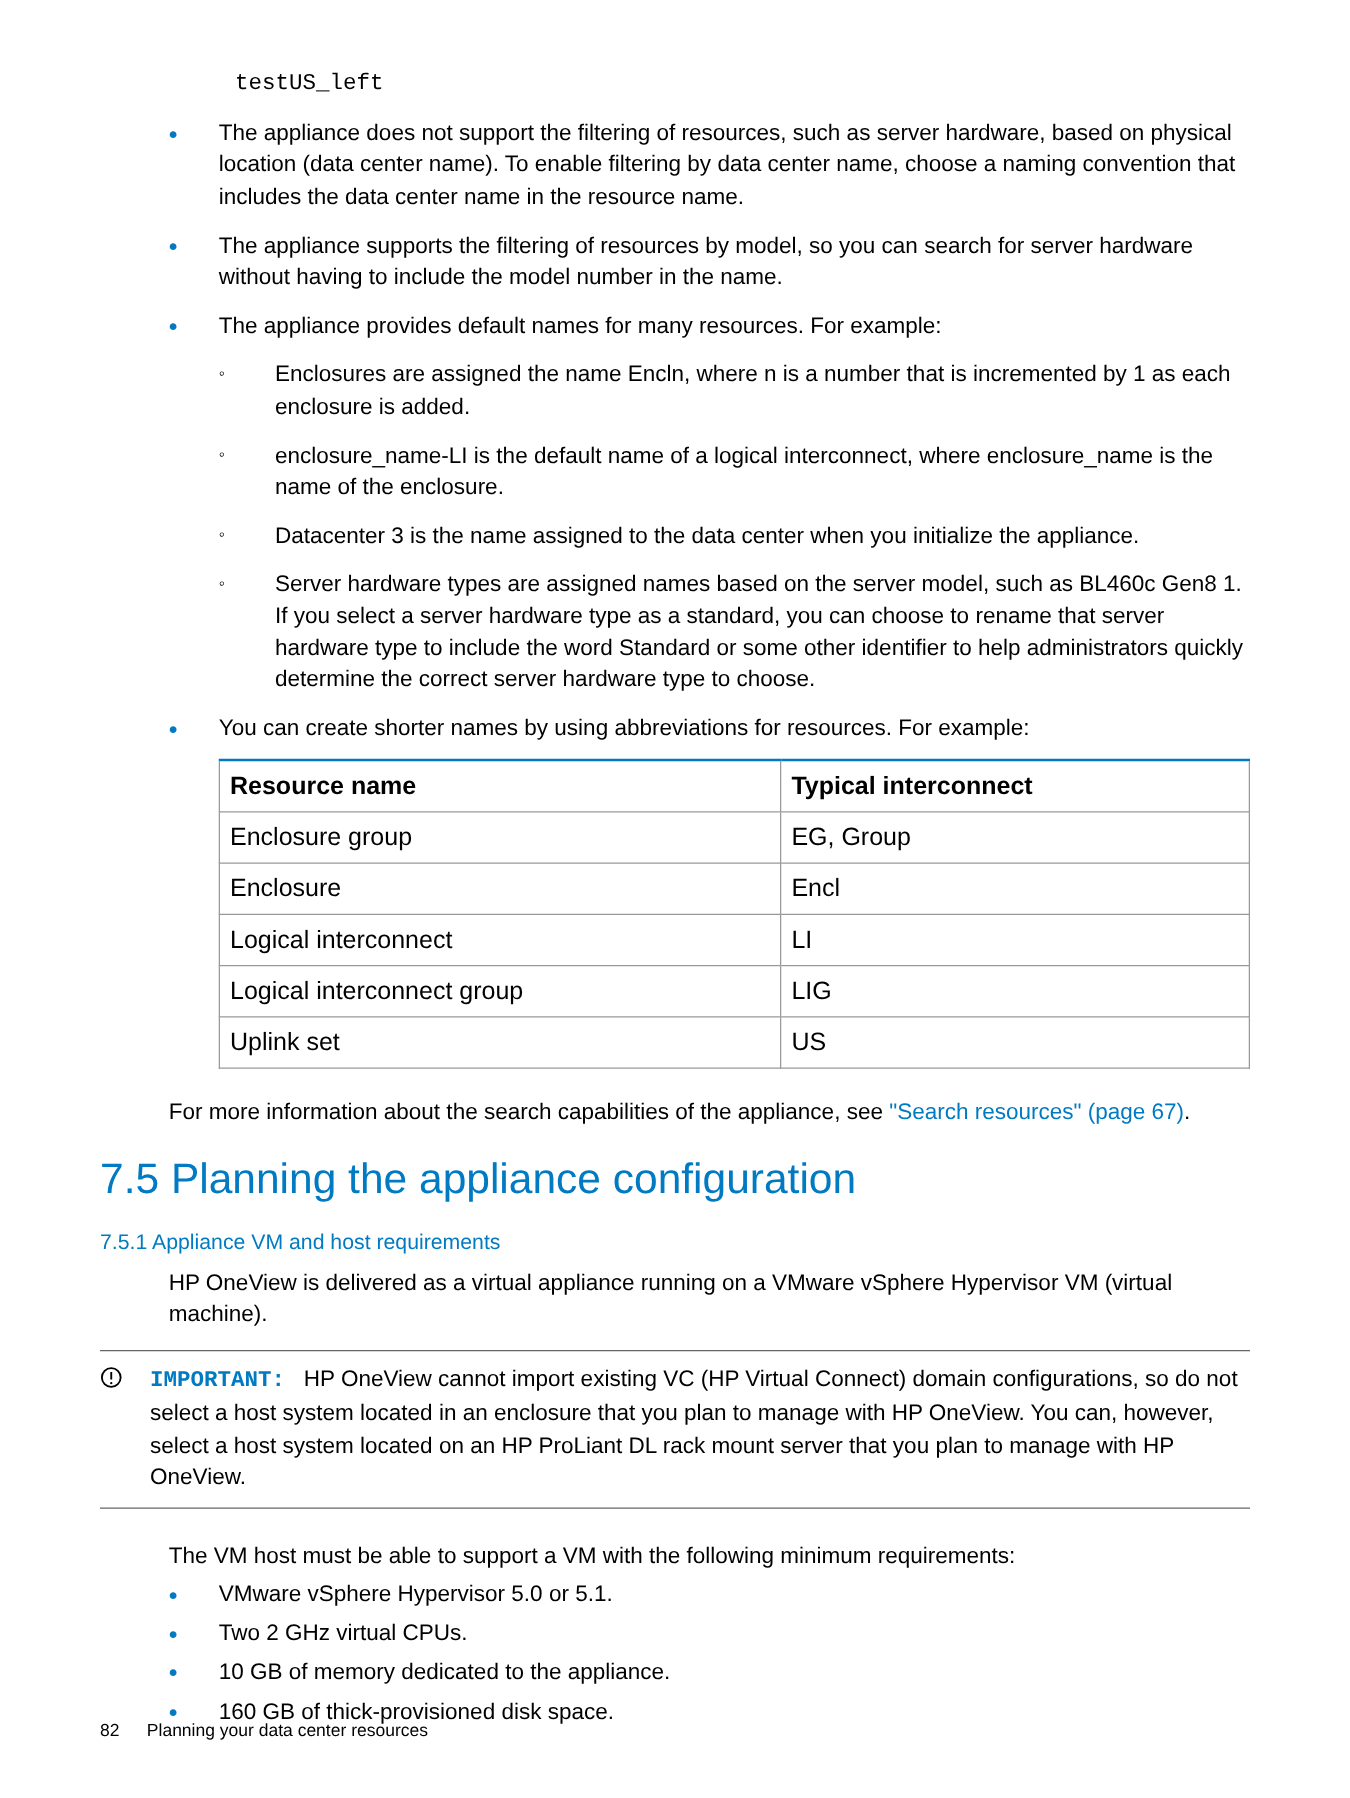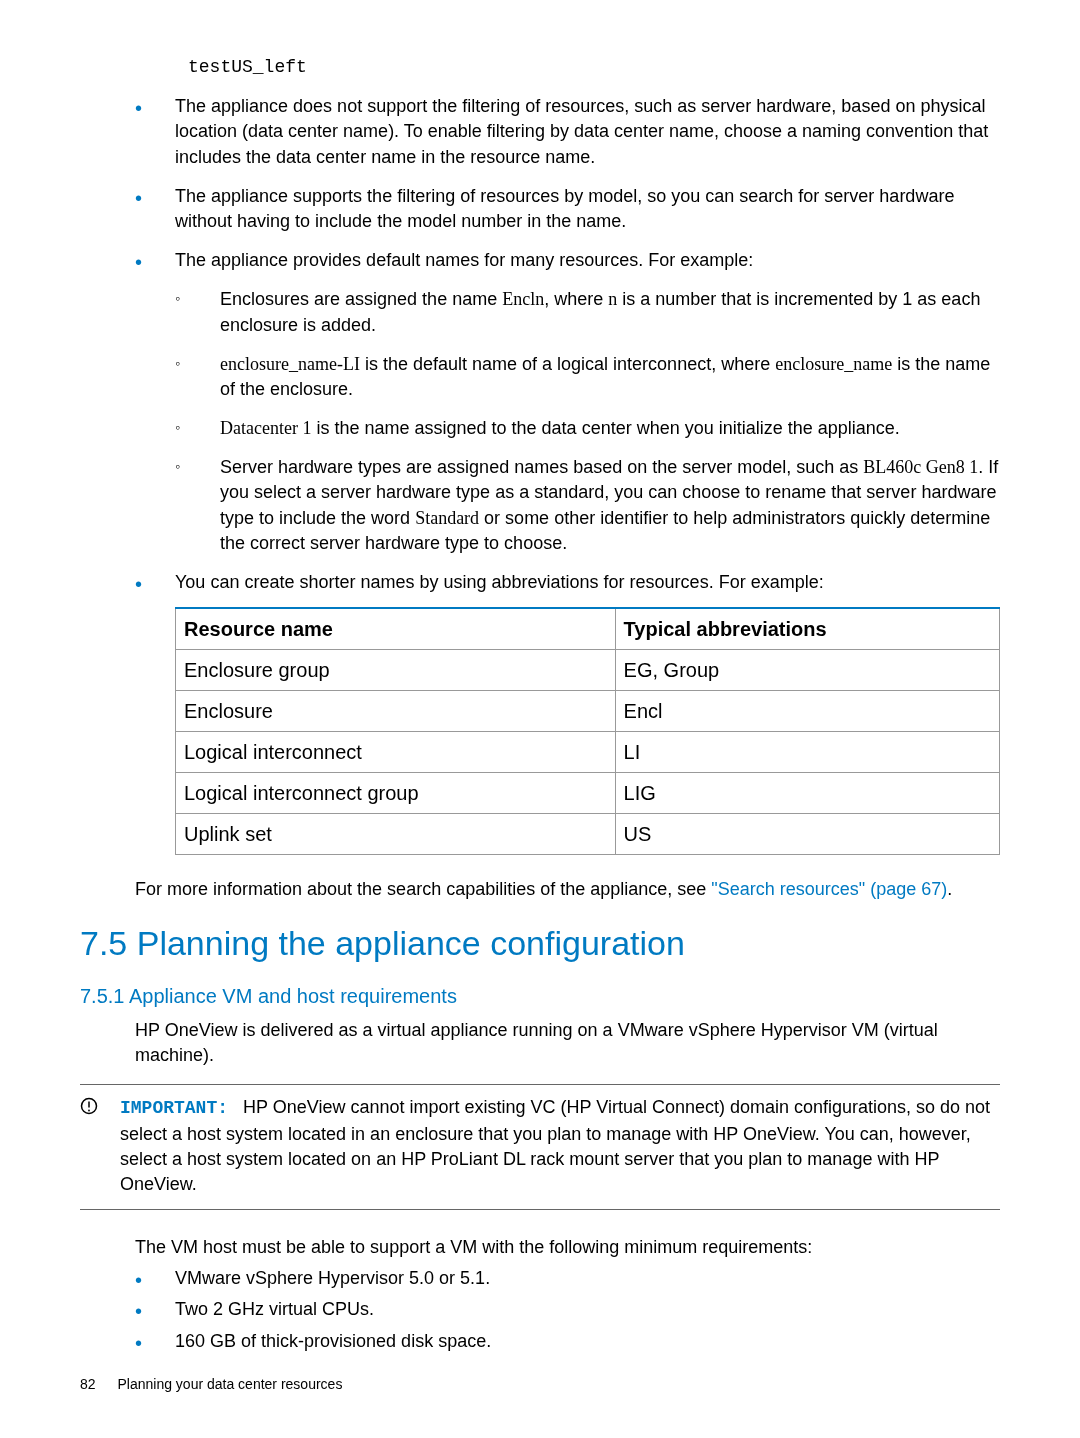--- a/index.html
+++ b/index.html
@@ -5,21 +5,21 @@
   * { box-sizing: border-box; margin: 0; padding: 0; }
   body {
     font-family: "Segoe UI", Arial, Helvetica, sans-serif;
     font-size: 18px;
     line-height: 1.4;
     color: #000;
     background: #fff;
     width: 1080px;
     padding: 55px 80px 40px 80px;
   }
-  .code { font-family: Liberation Serif, serif; }
+  .code { font-family: Liberation Sans, sans-serif; }
   .code-block { font-family: "Courier New", monospace; margin-left: 108px; }
 
   ul.outer { list-style: none; padding-left: 55px; }
   ul.outer > li { position: relative; padding-left: 40px; margin-top: 14px; }
   ul.outer > li::before {
     content: "•"; position: absolute; left: 0; top: 0;
     color: #007ac2; font-size: 20px;
   }
 
   ul.inner { list-style: none; padding-left: 0; margin-top: 10px; }
@@ -56,21 +56,21 @@
 
   p.after-table { margin-left: 55px; margin-top: 22px; }
   a.link { color: #007ac2; text-decoration: none; }
 
   h2.sec75 {
     color: #007ac2; font-weight: normal;
     font-size: 34px; margin-top: 18px;
   }
   h3.sec751 {
     color: #007ac2; font-weight: normal;
-    font-size: 20px; margin-top: 14px;
+    font-size: 17px; margin-top: 14px;
   }
 
   .sec751-body { margin-left: 55px; margin-top: 8px; }
 
   .important-block { margin-top: 16px; border-top: 1px solid #666; border-bottom: 1px solid #666; padding: 10px 0 12px 0; }
   .important-row { display: flex; }
   .important-icon { width: 40px; flex: 0 0 40px; position: relative; }
   .important-icon svg { width: 18px; height: 18px; margin-top: 2px; }
   .important-text { flex: 1; }
   .important-label { font-weight: bold; color: #007ac2; font-family: Liberation Mono, monospace; }
@@ -91,34 +91,34 @@
   <li>
     <span>The appliance provides default names for many resources. For example:</span>
     <ul class="inner">
       <li>
         <span>Enclosures are assigned the name </span><span class="code">Encln</span><span>, where </span><span class="code">n</span><span> is a number that is incremented by 1 as each enclosure is added.</span>
       </li>
       <li>
         <span class="code">enclosure_name-LI</span><span> is the default name of a logical interconnect, where </span><span class="code">enclosure_name</span><span> is the name of the enclosure.</span>
       </li>
       <li>
-        <span class="code">Datacenter 1</span><span> is the name assigned to the data center when you initialize the appliance.</span>
+        <span class="code">Datacenter 3</span><span> is the name assigned to the data center when you initialize the appliance.</span>
       </li>
       <li>
         <span>Server hardware types are assigned names based on the server model, such as </span><span class="code">BL460c Gen8 1</span><span>. If you select a server hardware type as a standard, you can choose to rename that server hardware type to include the word </span><span class="code">Standard</span><span> or some other identifier to help administrators quickly determine the correct server hardware type to choose.</span>
       </li>
     </ul>
   </li>
   <li>
     <span>You can create shorter names by using abbreviations for resources. For example:</span>
     <table class="abbr">
       <thead>
         <tr>
           <th>Resource name</th>
-          <th>Typical abbreviations</th>
+          <th>Typical interconnect</th>
         </tr>
       </thead>
       <tbody>
         <tr>
             <td>Enclosure group</td>
             <td>EG, Group</td>
           </tr>
         <tr>
             <td>Enclosure</td>
             <td>Encl</td>
@@ -163,19 +163,20 @@
       &nbsp;&nbsp;<span>HP OneView cannot import existing VC (HP Virtual Connect) domain configurations, so do not select a host system located in an enclosure that you plan to manage with HP OneView. You can, however, select a host system located on an HP ProLiant DL rack mount server that you plan to manage with HP OneView.</span>
     </div>
   </div>
 </div>
 
 <p class="vm-host-line">The VM host must be able to support a VM with the following minimum requirements:</p>
 
 <ul class="outer2">
   <li>VMware vSphere Hypervisor 5.0 or 5.1.</li>
   <li>Two 2 GHz virtual CPUs.</li>
+  <li>10 GB of memory dedicated to the appliance.</li>
   <li>160 GB of thick-provisioned disk space.</li>
 </ul>
 
 <div class="footer">
   <span class="pn">82</span>
   <span>Planning your data center resources</span>
 </div>
 
 </body></html>

